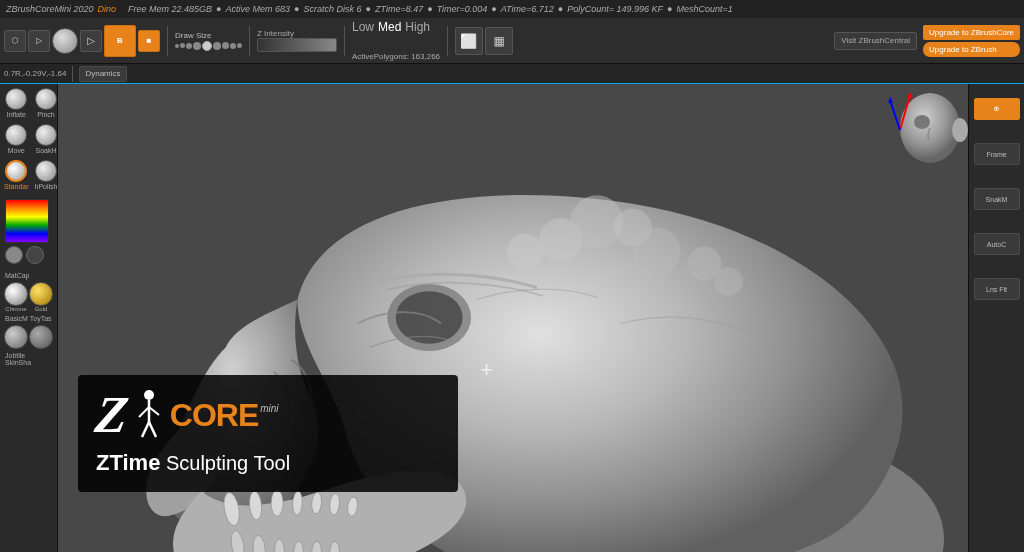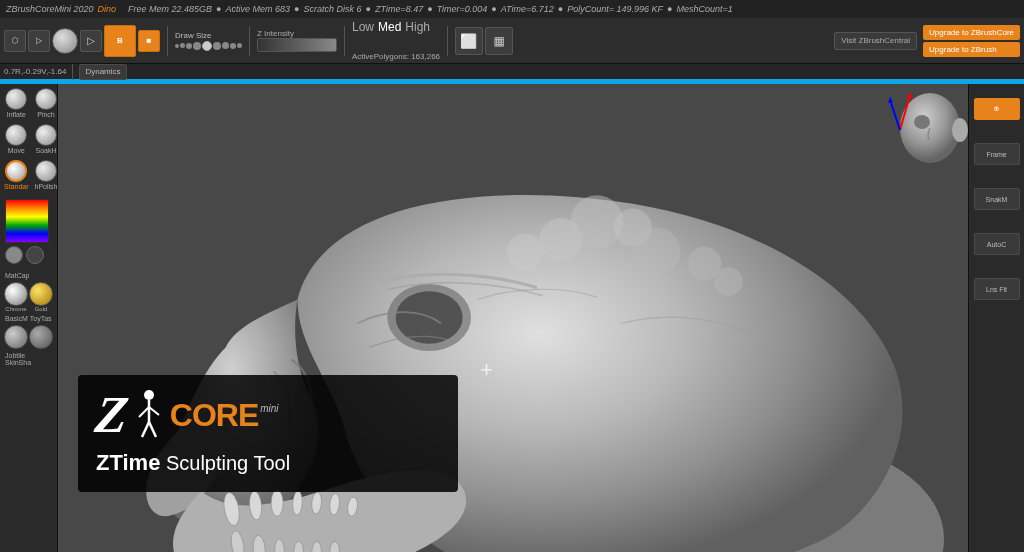--- a/index.html
+++ b/index.html
@@ -149,21 +149,21 @@
       top: 64px; left: 0; right: 0;
       height: 20px;
       background: #252525;
       display: flex;
       align-items: center;
       padding: 0 4px;
       gap: 3px;
       z-index: 100;
       font-size: 8px;
       color: #aaa;
-      border-bottom: 5px solid #0ea5e9;
+      border-bottom: 1px solid #0ea5e9;
     }
     .toolbar2-btn {
       background: #3a3a3a;
       border: 1px solid #4a4a4a;
       color: #bbb;
       font-size: 8px;
       padding: 1px 5px;
       cursor: pointer;
       border-radius: 2px;
       height: 16px;
@@ -479,21 +479,21 @@
 
   <div class="toolbar-section">
     <div class="toolbar-icon" style="width:28px;height:28px;font-size:14px;">⬜</div>
     <div class="toolbar-icon" style="width:28px;height:28px;font-size:12px;">▦</div>
   </div>
 
   <div class="toolbar-right">
     <button class="visit-btn">Visit ZBrushCentral</button>
     <div class="upgrade-section">
       <button class="upgrade-btn">Upgrade to ZBrushCore</button>
-      <button class="upgrade-btn" style="margin-top:1px;">Upgrade to ZBrush</button>
+      <button class="upgrade-btn" style="margin-top:1px;border-radius:7px;">Upgrade to ZBrush</button>
     </div>
   </div>
 </div>
 
 <div id="toolbar2">
   <span class="coord-display">0.7R,-0.29V,-1.64</span>
   <div class="toolbar-divider" style="height:16px;"></div>
   <button class="toolbar2-btn">Dynamics</button>
 </div>
 

